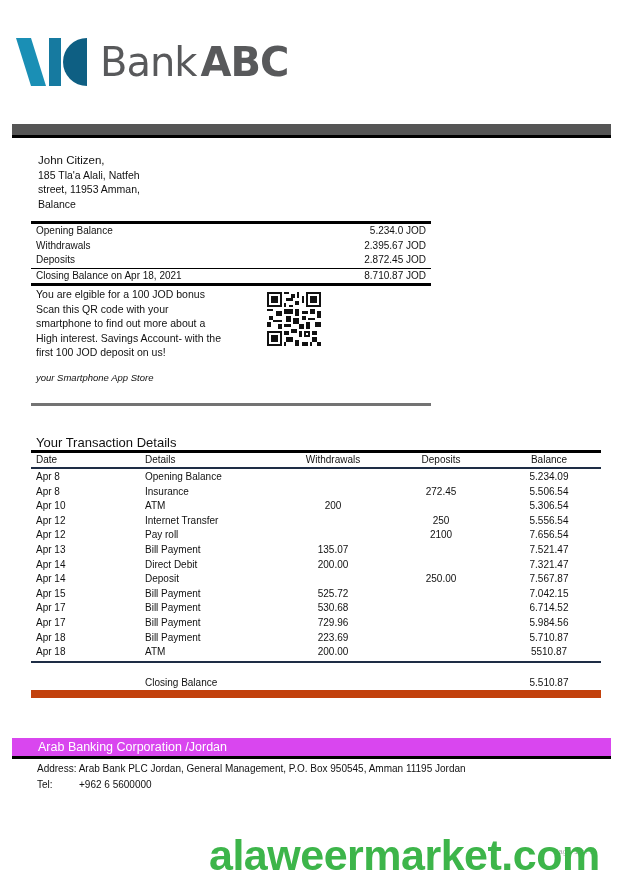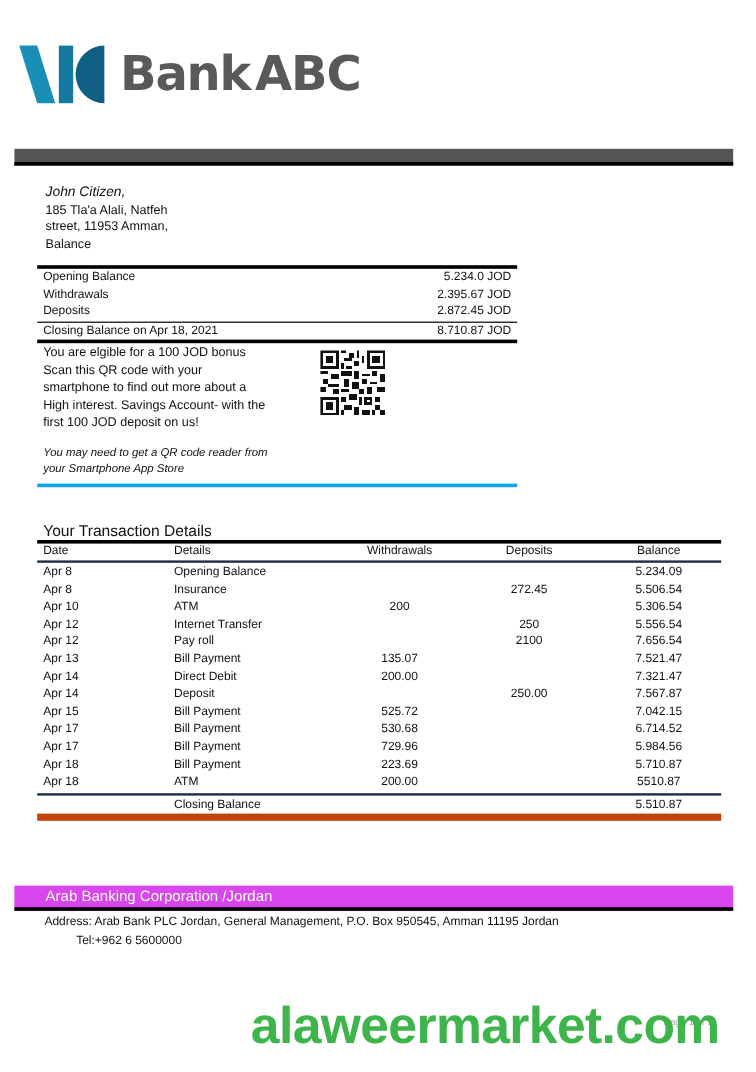--- a/index.html
+++ b/index.html
@@ -3,60 +3,60 @@
   <meta charset="utf-8">
   <style>
     * { box-sizing: border-box; margin: 0; padding: 0; }
     html, body { width: 630px; height: 893px; background: #ffffff; overflow: hidden; }
     body { position: relative; font-family: "Liberation Sans", sans-serif; color: #111; }
 
     
     .logo { position: absolute; left: 16px; top: 36px; height: 52px; display: flex; align-items: center; }
     .logo svg { display: block; }
     .logo-text { margin-left: 6px; font-family: "DejaVu Sans", sans-serif; font-size: 40px; color: #58595b; letter-spacing: -1px; line-height: 1; }
-    .logo-text .light { font-weight: bold; }
+    .logo-text .light { font-weight: normal; }
     .logo-text .bold { font-weight: bold; margin-left: 4px; }
 
     
     .top-bar { position: absolute; left: 12px; top: 124px; width: 599px; height: 14px; background: #555555; border-bottom: 3px solid #000; }
 
     
     .address { position: absolute; left: 38px; top: 153px; font-size: 10.5px; line-height: 14.5px; }
-    .address .name { font-size: 11.5px; font-style: italic; }
+    .address .name { font-size: 11.5px; }
 
     
     .summary { position: absolute; left: 31px; top: 221px; width: 400px; border-top: 3px solid #000; }
     .sum-row { display: flex; justify-content: space-between; font-size: 10px; line-height: 14.5px; padding: 0 5px 0 5px; }
     .sum-row.closing { border-top: 1.5px solid #000; border-bottom: 3px solid #000; }
 
     
-    .promo { position: absolute; left: 31px; top: 286px; width: 400px; height: 120px; border-bottom: 3px solid #0ea5e9; }
+    .promo { position: absolute; left: 31px; top: 286px; width: 400px; height: 120px; border-bottom: 3px solid #737373; }
     .promo-text { position: absolute; left: 5px; top: 1px; width: 200px; font-size: 10.5px; line-height: 14.5px; }
     .promo-note { position: absolute; left: 5px; top: 86px; width: 200px; font-size: 9.5px; line-height: 12.5px; font-style: italic; }
     .qr { position: absolute; left: 236px; top: 6px; width: 54px; height: 54px; }
 
     
     .tx-title { position: absolute; left: 36px; top: 435px; font-size: 13px; }
     .tx-table { position: absolute; left: 31px; top: 450px; width: 570px; border-top: 3px solid #000; }
     .tx-head { display: flex; font-size: 10px; line-height: 13px; border-bottom: 2px solid #1e2d45; height: 16px; align-items: flex-end; padding-bottom: 1px; }
     .tx-row { display: flex; font-size: 10px; line-height: 14.6px; justify-content: center; }
     .c-date { width: 114px; padding-left: 5px; }
     .c-details { width: 136px; }
     .c-wd { width: 104px; text-align: center; }
     .c-dep { width: 112px; text-align: center; }
     .c-bal { width: 104px; text-align: center; }
     .tx-head .c-wd { text-align: center; }
     .tx-body { border-bottom: 2.5px solid #1e2d45; padding-bottom: 1px; padding-top: 1px; }
-    .tx-closing { display: flex; font-size: 10px; line-height: 14px; padding-top: 1px; border-bottom: 6px solid #c2410c; }
+    .tx-closing { display: flex; font-size: 10px; line-height: 14px; padding-top: 1px; border-bottom: 8px solid #c2410c; margin-top: 12px; }
 
     
     .foot-bar { position: absolute; left: 12px; top: 738px; width: 599px; height: 21px; background: #d946ef; border-bottom: 3px solid #000; }
     .foot-bar span { position: absolute; left: 26px; top: 2px; color: #fff; font-size: 12.5px; }
     .foot-info { position: absolute; left: 37px; top: 761px; font-size: 10px; line-height: 15.5px; }
-    .foot-info .lbl { display: inline-block; width: 42px; text-align: right; }
+    .foot-info .lbl { display: inline-block; width: 42px; }
 
     
     .watermark { position: absolute; left: 209px; top: 834px; font-size: 43px; font-weight: bold; color: #3db54a; letter-spacing: -0.5px; font-family: Liberation Sans, sans-serif; line-height: 1; }
     .page-num { position: absolute; left: 553px; top: 847px; font-size: 8px; color: #8a8a8a; opacity: 0.7; }
   </style>
 </head>
 <body>
 
 <div class="logo">
   <svg width="78" height="52" viewBox="0 0 78 52">
@@ -99,21 +99,20 @@
 
 <div class="promo">
   <div class="promo-text">
     <div>You are elgible for a 100 JOD bonus</div>
     <div>Scan this QR code with your</div>
     <div>smartphone to find out more about a</div>
     <div>High interest. Savings Account- with the</div>
     <div>first 100 JOD deposit on us!</div>
   </div>
   <div class="promo-note">
-    <div>You may need to get a QR code reader from</div>
     <div>your Smartphone App Store</div>
   </div>
   <svg class="qr" viewBox="0 0 25 25" shape-rendering="crispEdges">
     <g fill="#111">
 
       <rect x="0" y="0" width="7" height="7"></rect>
         <rect x="1" y="1" width="5" height="5" fill="#fff"></rect>
         <rect x="2" y="2" width="3" height="3"></rect>
       <rect x="18" y="0" width="7" height="7"></rect>
         <rect x="19" y="1" width="5" height="5" fill="#fff"></rect>

